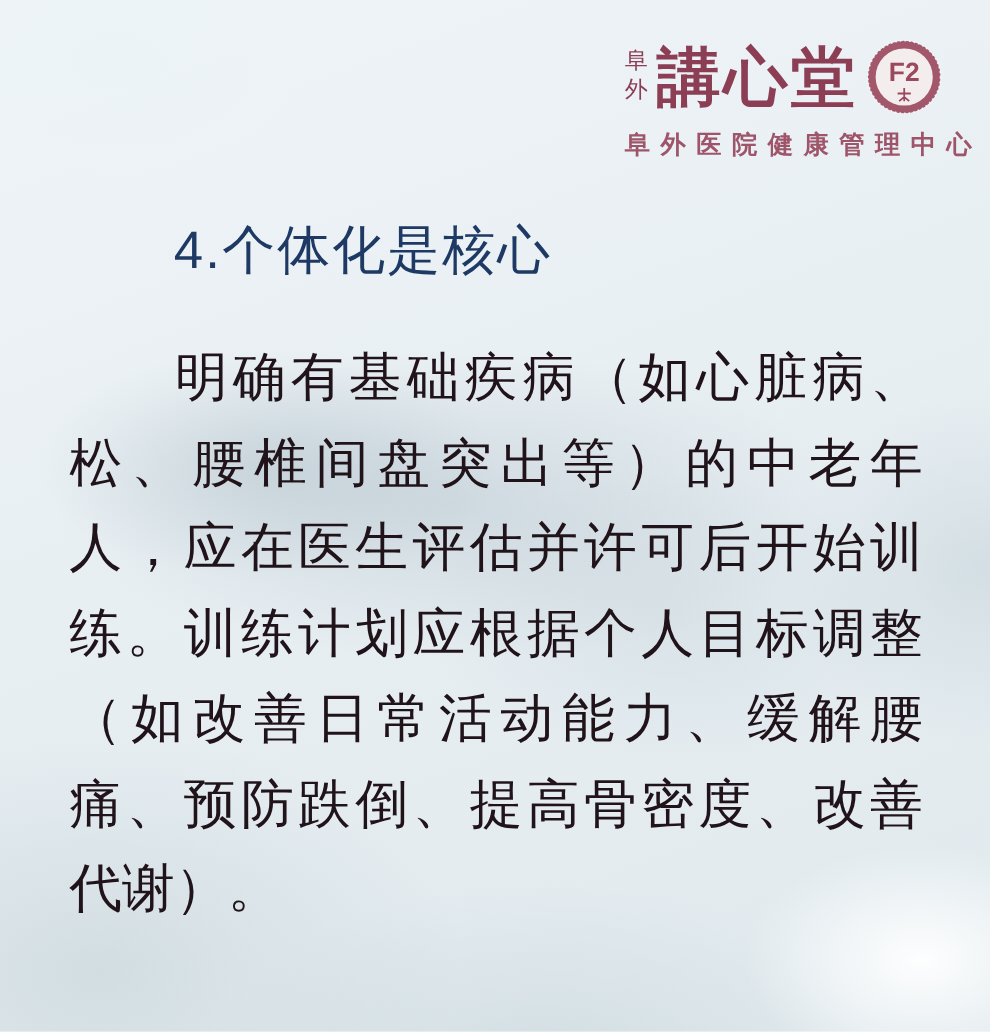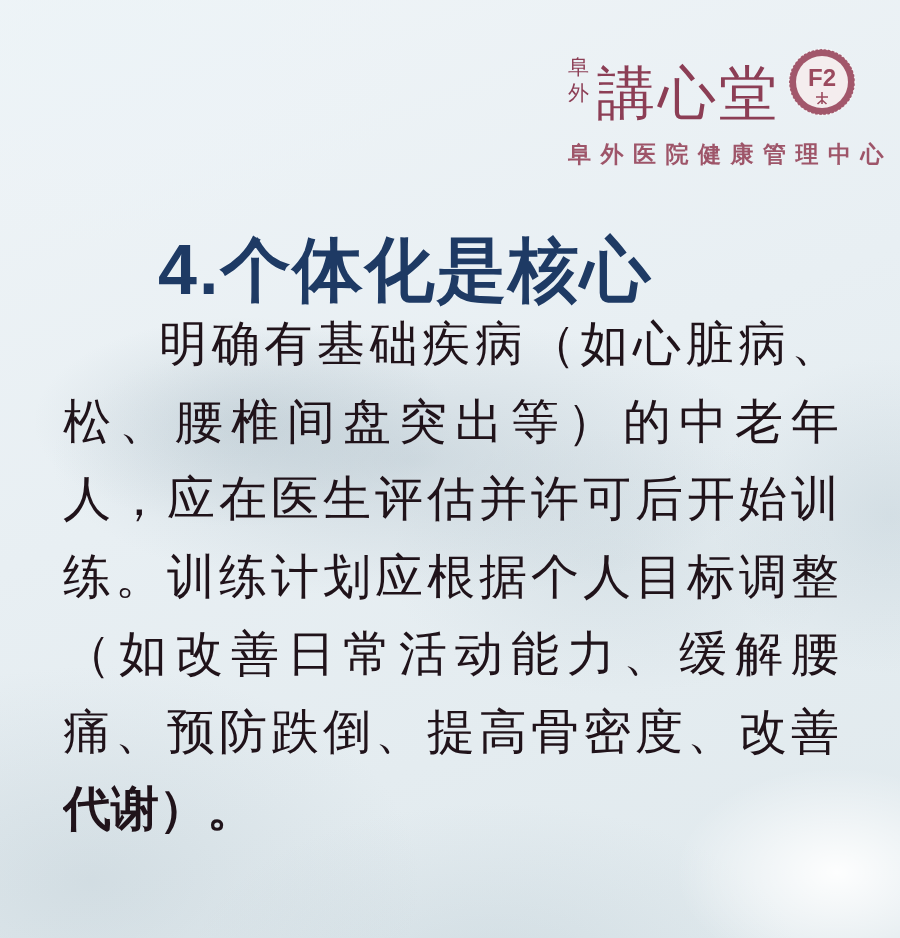--- a/index.html
+++ b/index.html
@@ -27,51 +27,50 @@
   .logo-row{
     display:flex; align-items:center; justify-content:flex-end; gap:6px;
   }
   .seal-prefix{
     display:flex; flex-direction:column; align-items:center;
     color:#8c3e55; font-family:"DejaVu Serif","Liberation Serif",serif;
     font-size:21px; line-height:26px; margin-right:2px; padding-bottom:4px;
   }
   .brand{
     color:#8c3e55; font-family:"DejaVu Serif","Liberation Serif",serif;
-    font-size:58px; font-weight:normal; letter-spacing:3px; line-height:72px;
+    font-size:58px; font-weight:bold; letter-spacing:3px; line-height:72px;
     white-space:nowrap;
-    margin-top:23px;
   }
   .badge{ width:72px; height:72px; flex:0 0 auto; }
   .logo-sub{
     margin-top:10px; text-align:right; white-space:nowrap;
     color:#9e5569; font-size:23px; font-weight:bold;
     letter-spacing:9.5px; margin-right:-9.5px;
     font-family:"Liberation Sans", sans-serif;
   }
 
   
   .heading{
     position:absolute; left:158px; top:196px;
-    color:#1e3a64; font-size:70px; font-weight:bold; letter-spacing:2px;
-    font-family:"Liberation Sans", sans-serif; white-space:nowrap;margin-top:28px;
+    color:#1e3a64; font-size:48px; font-weight:normal; letter-spacing:2px;
+    font-family:"Liberation Sans", sans-serif; white-space:nowrap;
   }
 
   
   .body-text{
     position:absolute; left:63px; top:305px; width:776px;
     color:#20131a; font-size:48px; line-height:77.5px;
     font-family:"Liberation Serif","DejaVu Serif",serif;
   }
   .jline{
     text-align:justify; text-align-last:justify; text-justify:inter-character;
     height:77.5px; overflow:hidden; white-space:nowrap;
   }
   .jline.indent{ text-indent:2em; }
-  .jline.last{ text-align-last:left;font-weight:bold; }
+  .jline.last{ text-align-last:left; }
 </style>
 </head>
 <body>
 
 <div class="poster">
 
   <div class="logo-block">
     <div class="logo-row">
       <div class="seal-prefix">
         <span>阜</span>

